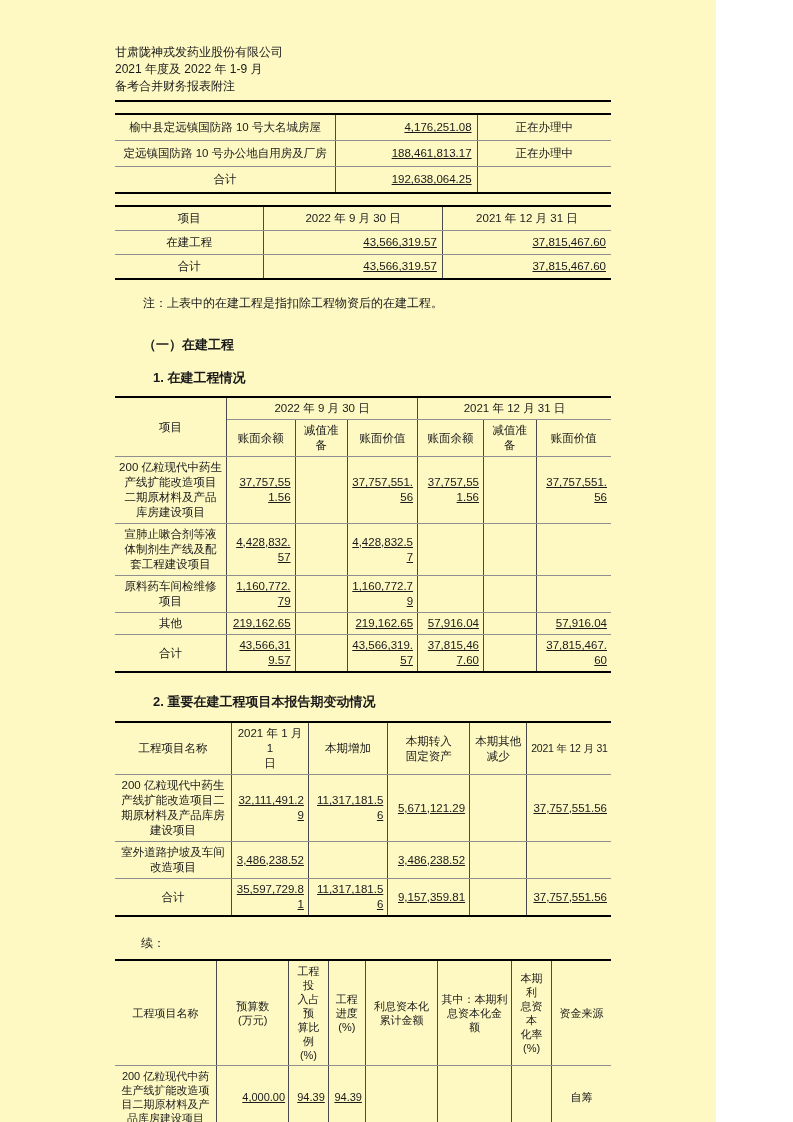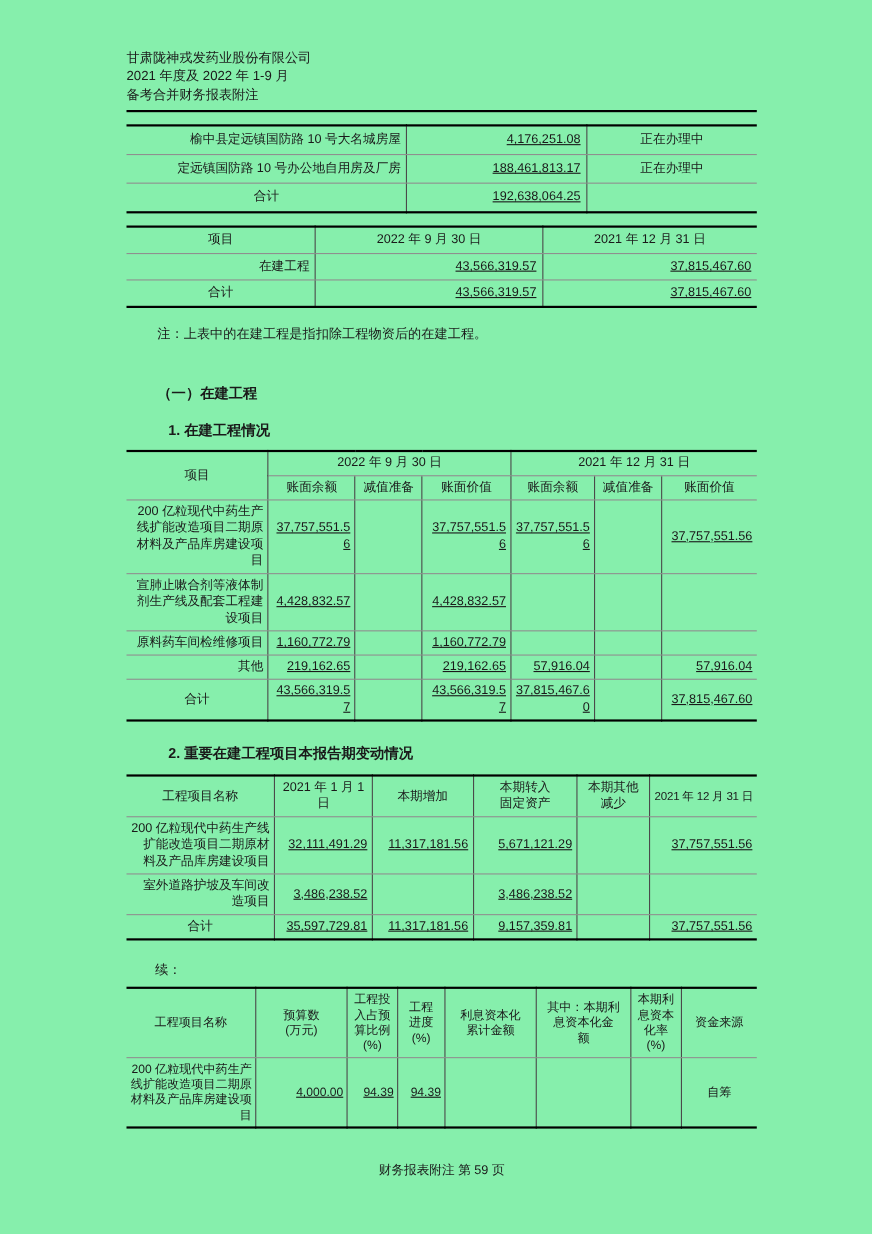--- a/index.html
+++ b/index.html
@@ -1,18 +1,18 @@
 <!DOCTYPE html>
 <html><head>
 <meta charset="utf-8">
 <style>
   html,body { margin:0; padding:0; }
   body { background:#fff; }
   .doc {
-    width:793px; height:1122px; background:#86efac; overflow:hidden;
+    width:716px; height:1122px; background:#fef9c3; overflow:hidden;
     font-family:"Liberation Sans","DejaVu Sans",sans-serif;
     color:#1a1a1a; position:relative; box-sizing:border-box;
   }
   .content { padding:44px 105px 0 115px; }
 
   .hdr { font-size:12px; line-height:17px; }
   .hdr-rule { border:none; border-top:2px solid #000; margin:5px 0 0 0; }
 
   table {
     width:100%; border-collapse:collapse; table-layout:fixed;
@@ -24,21 +24,21 @@
     border-left:1px solid #4a4a4a; border-right:1px solid #4a4a4a;
     border-top:1px solid #8f8f8f; border-bottom:1px solid #8f8f8f;
     padding:4px 5px; line-height:15px; vertical-align:middle;
     word-break:break-all; overflow:hidden;
   }
   tr > *:first-child { border-left:none; }
   tr > *:last-child  { border-right:none; }
 
   .c { text-align:center; }
   .r { text-align:right;text-decoration:underline; }
-  .l { text-align:right; }
+  .l { text-align:center; }
   .pre { white-space:pre-line; }
   .nw { white-space:nowrap; font-size:10.5px; letter-spacing:-0.2px; }
 
   .t1 { margin-top:11px; }
   .t1 td { padding-top:5px; padding-bottom:5px; }
 
   .heading { font-weight:bold; font-size:13px; margin:22px 0 0 28px; }
   .subheading { font-weight:bold; font-size:13px; margin:15px 0 0 38px; }
   .t2 { margin-top:11px; }
   .note-line { font-size:12px; margin:15px 0 0 28px; }
@@ -112,21 +112,21 @@
       <tr>
         <td class="c">合计</td>
         <td class="r">43,566,319.57</td>
         <td class="r">37,815,467.60</td>
       </tr>
     </tbody>
       </table>
 
     <div class="note-line">注：上表中的在建工程是指扣除工程物资后的在建工程。</div>
 
-    <div class="heading" style="margin-top:37px;">（一）在建工程</div>
+    <div class="heading" style="margin-top:24px;">（一）在建工程</div>
     <div class="subheading">1. 在建工程情况</div>
 
     <table class="t3">
       <colgroup>
         <col style="width:22.5%">
           <col style="width:13.8%">
           <col style="width:10.6%">
           <col style="width:14.1%">
         <col style="width:13.3%">
           <col style="width:10.6%">

